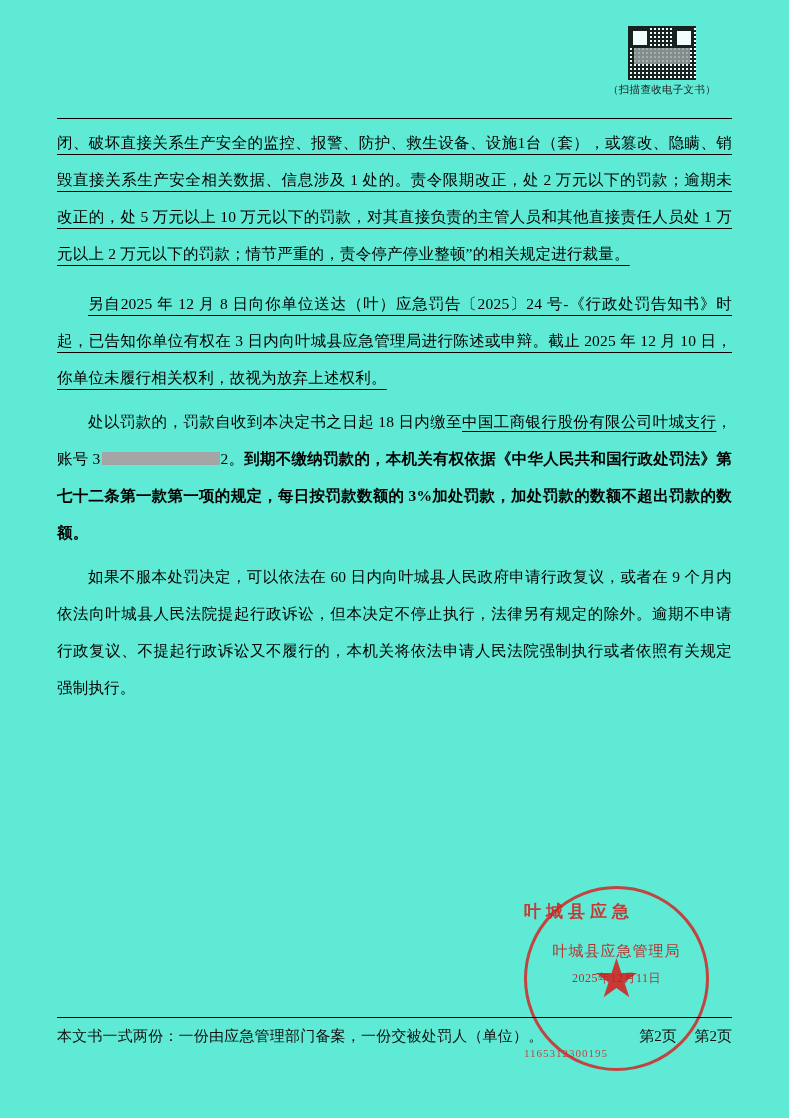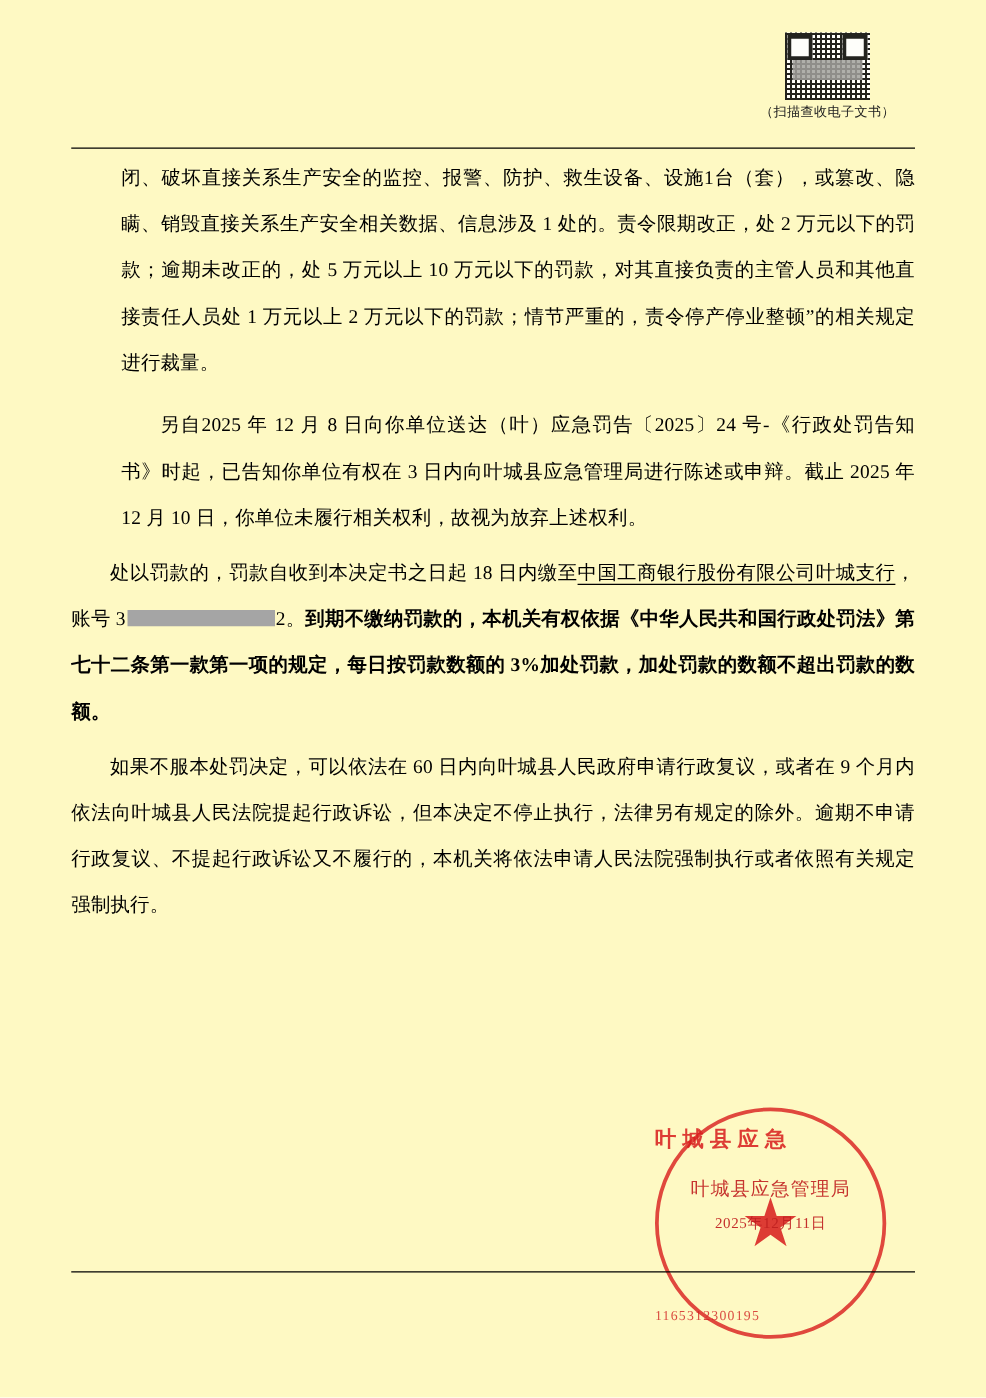--- a/index.html
+++ b/index.html
@@ -12,21 +12,21 @@
     height: 1118px;
     position: relative;
     font-family: "Liberation Serif", serif;
     color: #000;
     overflow: hidden;
   }
 
   .page {
     position: absolute;
     inset: 0;
-    background: #fef9c3;
+    background: #5eead4;
   }
 
   
   .qr-block {
     position: absolute;
     top: 26px;
     right: 62px;
     width: 130px;
     text-align: center;
   }
@@ -88,23 +88,23 @@
   p {
     margin: 0 0 1px 0;
     font-size: 15.5px;
     line-height: 37px;
     text-align: justify;
     text-justify: inter-ideograph;
     letter-spacing: 0.2px;
   }
   p.indent { text-indent: 2em; }
   p.u {
+    text-decoration: underline;
     text-underline-offset: 6px;
     text-decoration-thickness: 1px;
-    margin-left: 40px;
   }
   .para-gap { height: 6px; }
 
   .bold { font-weight: bold; }
   .u-inline {
     text-decoration: underline;
     text-underline-offset: 4px;
   }
 
   .redact {
@@ -236,14 +236,21 @@
     <div class="ring"></div>
     <div class="arc-text">叶城县应急</div>
     <div class="star">★</div>
     <div class="org-text">叶城县应急管理局</div>
     <div class="date-text">2025年12月11日</div>
     <div class="code-text">1165312300195</div>
   </div>
 
   <div class="rule bottom"></div>
 
+  <div class="footer">
+    <div class="note">本文书一式两份：一份由应急管理部门备案，一份交被处罚人（单位）。</div>
+    <div class="pager">
+      <span>第2页</span>
+      <span>第2页</span>
+    </div>
+  </div>
 
 </div>
 
 </body></html>

